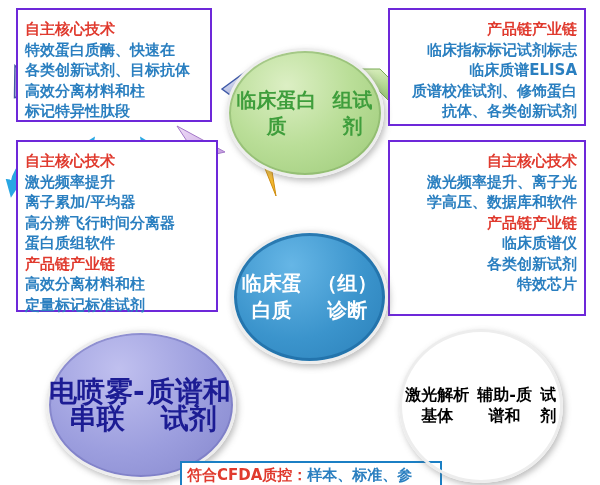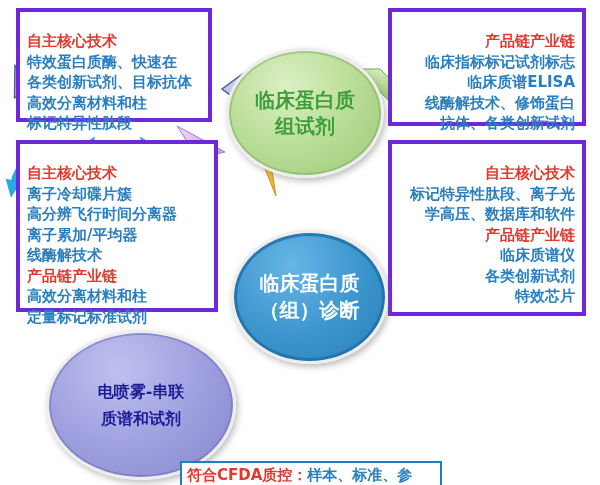--- a/index.html
+++ b/index.html
@@ -2,58 +2,58 @@
 <html><head>
 <meta charset="utf-8">
 <style>
   html,body{margin:0;padding:0;background:#fff;}
   #canvas{
     position:relative;width:600px;height:485px;background:#ffffff;overflow:hidden;
     font-family:"DejaVu Sans","Liberation Sans",sans-serif;
   }
   
   .box{
-    position:absolute;background:#fff;border:4px solid #6d28d9;
-    padding:19px 7px;font-size:15px;line-height:20.5px;font-weight:bold;
+    position:absolute;background:#fff;border:2px solid #6d28d9;
+    padding:9px 7px;font-size:15px;line-height:20.5px;font-weight:bold;
     color:#2a7fc0;z-index:1;box-sizing:border-box;
   }
   .box.alignright{text-align:right;}
   .box .hd{color:#e03a2e;display:block;}
   .box .ln{display:block;}
   
   #qc-box{
     position:absolute;left:180px;top:429px;width:262px;height:46px;
     background:#fff;border:2px solid #1b7fc4;padding:2px 5px;box-sizing:border-box;
     font-size:15px;line-height:20px;font-weight:bold;color:#2a7fc0;z-index:4;margin-top:32px;
   }
   #qc-box .hd{color:#e03a2e;}
   
   .node{
-    position:absolute;border-radius:50%;display:flex;flex-direction:column;
-    align-items:center;justify-content:center;text-align:right;font-weight:bold;
+    position:absolute;border-radius:50%;display:flex;flex-direction:row;
+    align-items:center;justify-content:center;text-align:center;font-weight:bold;
     border:3px solid #ededed;
     box-shadow:2px 3px 6px rgba(110,110,110,.45);
     box-sizing:border-box;
   }
   #node-top{
     left:226px;top:48px;width:158px;height:130px;z-index:2;
     background:radial-gradient(ellipse at 38% 28%, #dcefc4 0%, #bade98 48%, #9bc977 100%);
     color:#3f9e3c;font-size:20px;line-height:26px;
     box-shadow:inset 0 0 0 2px rgba(120,165,90,.45), 2px 3px 6px rgba(110,110,110,.45);
   }
   #node-center{
     left:231px;top:230px;width:157px;height:134px;z-index:4;
     background:radial-gradient(ellipse at 38% 25%, #66b6e6 0%, #3b94cc 55%, #2a7fb8 100%);
     color:#ffffff;font-size:20px;line-height:27px;
     box-shadow:inset 0 0 0 3px rgba(31,110,166,.8), 2px 3px 6px rgba(110,110,110,.45);
   }
   #node-left{
     left:46px;top:330px;width:190px;height:150px;z-index:2;
     background:radial-gradient(ellipse at 38% 25%, #c0c0ef 0%, #9c9ede 55%, #8486cc 100%);
-    color:#1c1c94;font-size:16px;line-height:27px;
+    color:#1c1c94;font-size:28px;line-height:27px;
     box-shadow:inset 0 0 0 2px rgba(110,110,185,.5), 2px 3px 6px rgba(110,110,110,.45);
   }
   #node-right{
     left:399px;top:329px;width:164px;height:154px;z-index:5;
     background:radial-gradient(ellipse at 38% 25%, #f8c златogo;
     background:radial-gradient(ellipse at 38% 25%, #f8c28a 0%, #f19а55 50%, #ec8a38 100%);
     background:radial-gradient(ellipse at 38% 25%, #f8c28a 0%, #f19a55 50%, #ec8a38 100%);
     color:#e01f1f;font-size:20px;line-height:25px;
     box-shadow:inset 0 0 0 2px rgba(205,120,45,.5), 2px 3px 6px rgba(110,110,110,.45);
   }
@@ -71,40 +71,40 @@
   <div class="box" style="left:16px;top:8px;width:196px;height:114px;">
     <span class="hd">自主核心技术</span>
     <span class="ln">特效蛋白质酶、快速在</span>
     <span class="ln">各类创新试剂、目标抗体</span>
     <span class="ln">高效分离材料和柱</span>
     <span class="ln">标记特异性肽段</span>
   </div>
 
   <div class="box" style="left:16px;top:140px;width:202px;height:172px;">
     <span class="hd">自主核心技术</span>
-    <span class="ln">离子冷却碟片簇</span>
+    <span class="ln">激光频率提升</span>
+    <span class="ln">离子累加/平均器</span>
     <span class="ln">高分辨飞行时间分离器</span>
-    <span class="ln">离子累加/平均器</span>
-    <span class="ln">线酶解技术</span>
+    <span class="ln">蛋白质组软件</span>
     <span class="hd">产品链产业链</span>
     <span class="ln">高效分离材料和柱</span>
     <span class="ln">定量标记标准试剂</span>
   </div>
 
   <div class="box alignright" style="left:388px;top:8px;width:198px;height:118px;">
     <span class="hd">产品链产业链</span>
     <span class="ln">临床指标标记试剂标志</span>
     <span class="ln">临床质谱ELISA</span>
-    <span class="ln">线酶解技术、修饰蛋白</span>
+    <span class="ln">质谱校准试剂、修饰蛋白</span>
     <span class="ln">抗体、各类创新试剂</span>
   </div>
 
   <div class="box alignright" style="left:388px;top:140px;width:198px;height:176px;">
     <span class="hd">自主核心技术</span>
-    <span class="ln">标记特异性肽段、离子光</span>
+    <span class="ln">激光频率提升、离子光</span>
     <span class="ln">学高压、数据库和软件</span>
     <span class="hd">产品链产业链</span>
     <span class="ln">临床质谱仪</span>
     <span class="ln">各类创新试剂</span>
     <span class="ln">特效芯片</span>
   </div>
 
   
   <span class="arr" style="left:148px;top:196px;">
     <svg width="104" height="112" viewBox="0 0 104 112">
@@ -245,19 +245,24 @@
   <div class="node" id="node-center">
     <div>临床蛋白质</div>
     <div>（组）诊断</div>
   </div>
 
   <div class="node" id="node-left">
     <div>电喷雾-串联</div>
     <div>质谱和试剂</div>
   </div>
 
+  <div class="node" id="node-right">
+    <div>激光解析基体</div>
+    <div>辅助-质谱和</div>
+    <div>试剂</div>
+  </div>
 
   
   <div id="qc-box">
     <span class="hd">符合CFDA质控：</span><span>样本、标准、参比、假阳性、选择性、重现性</span>
   </div>
 
 </div>
 
 </body></html>

